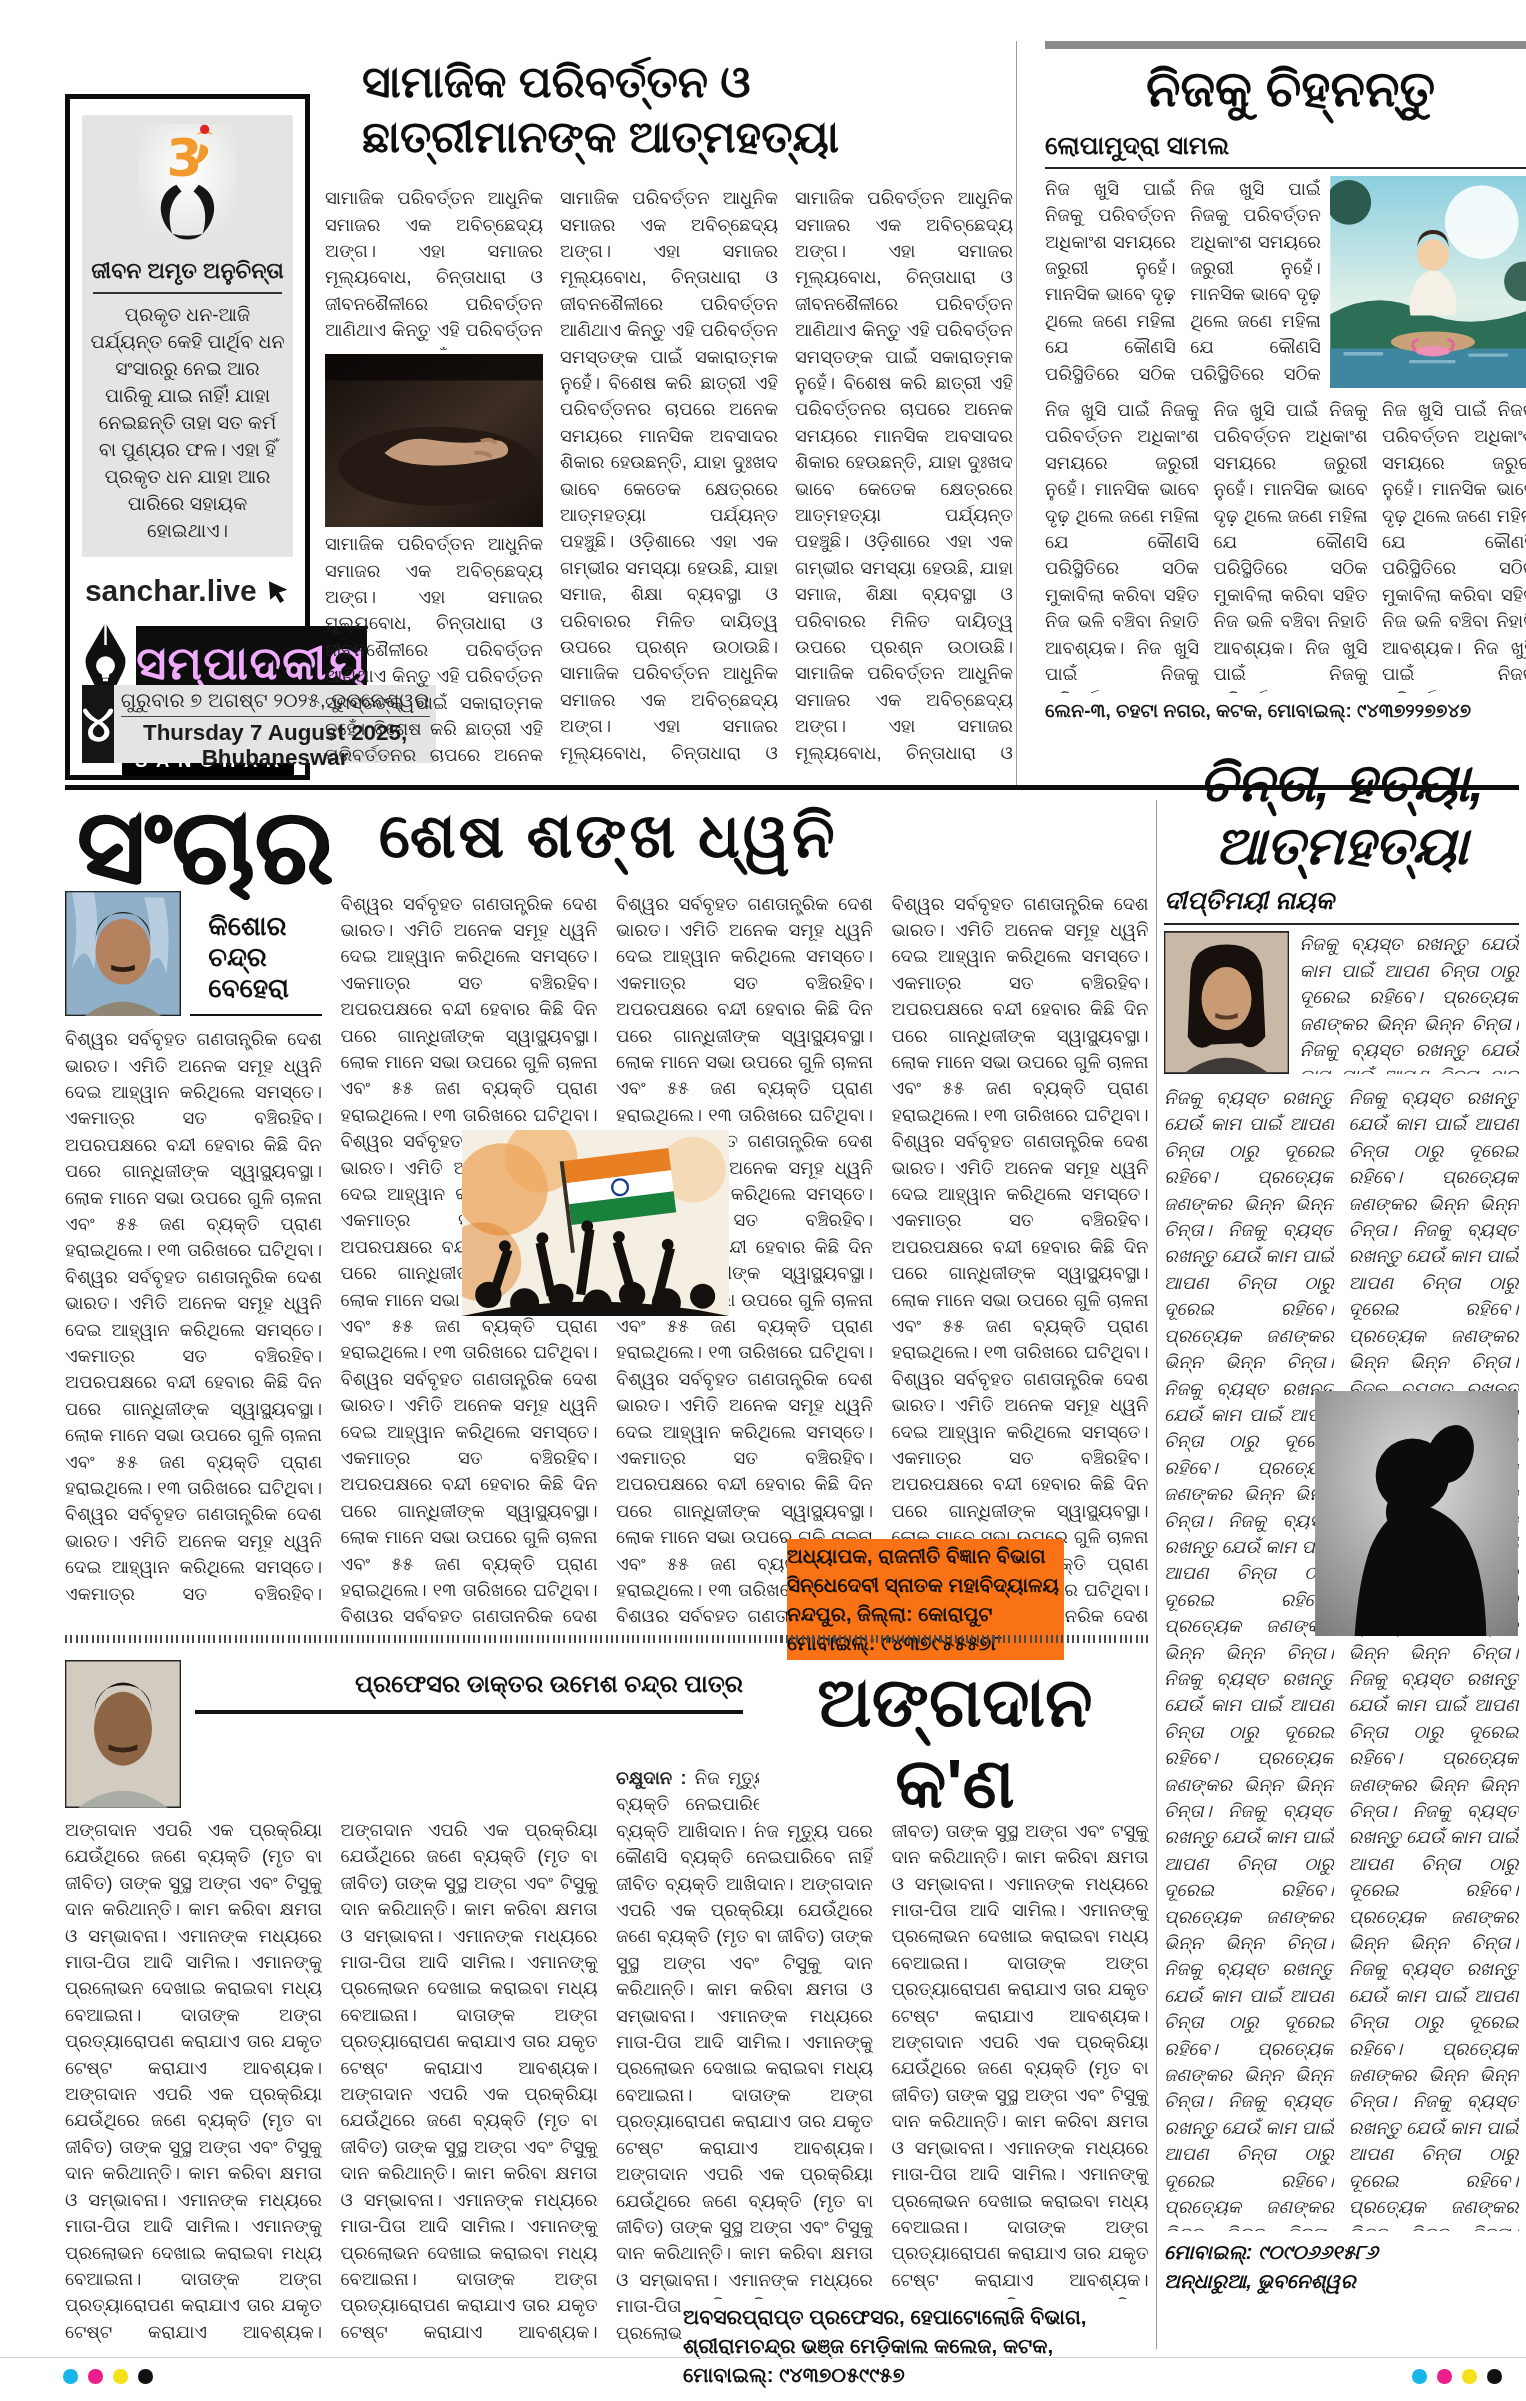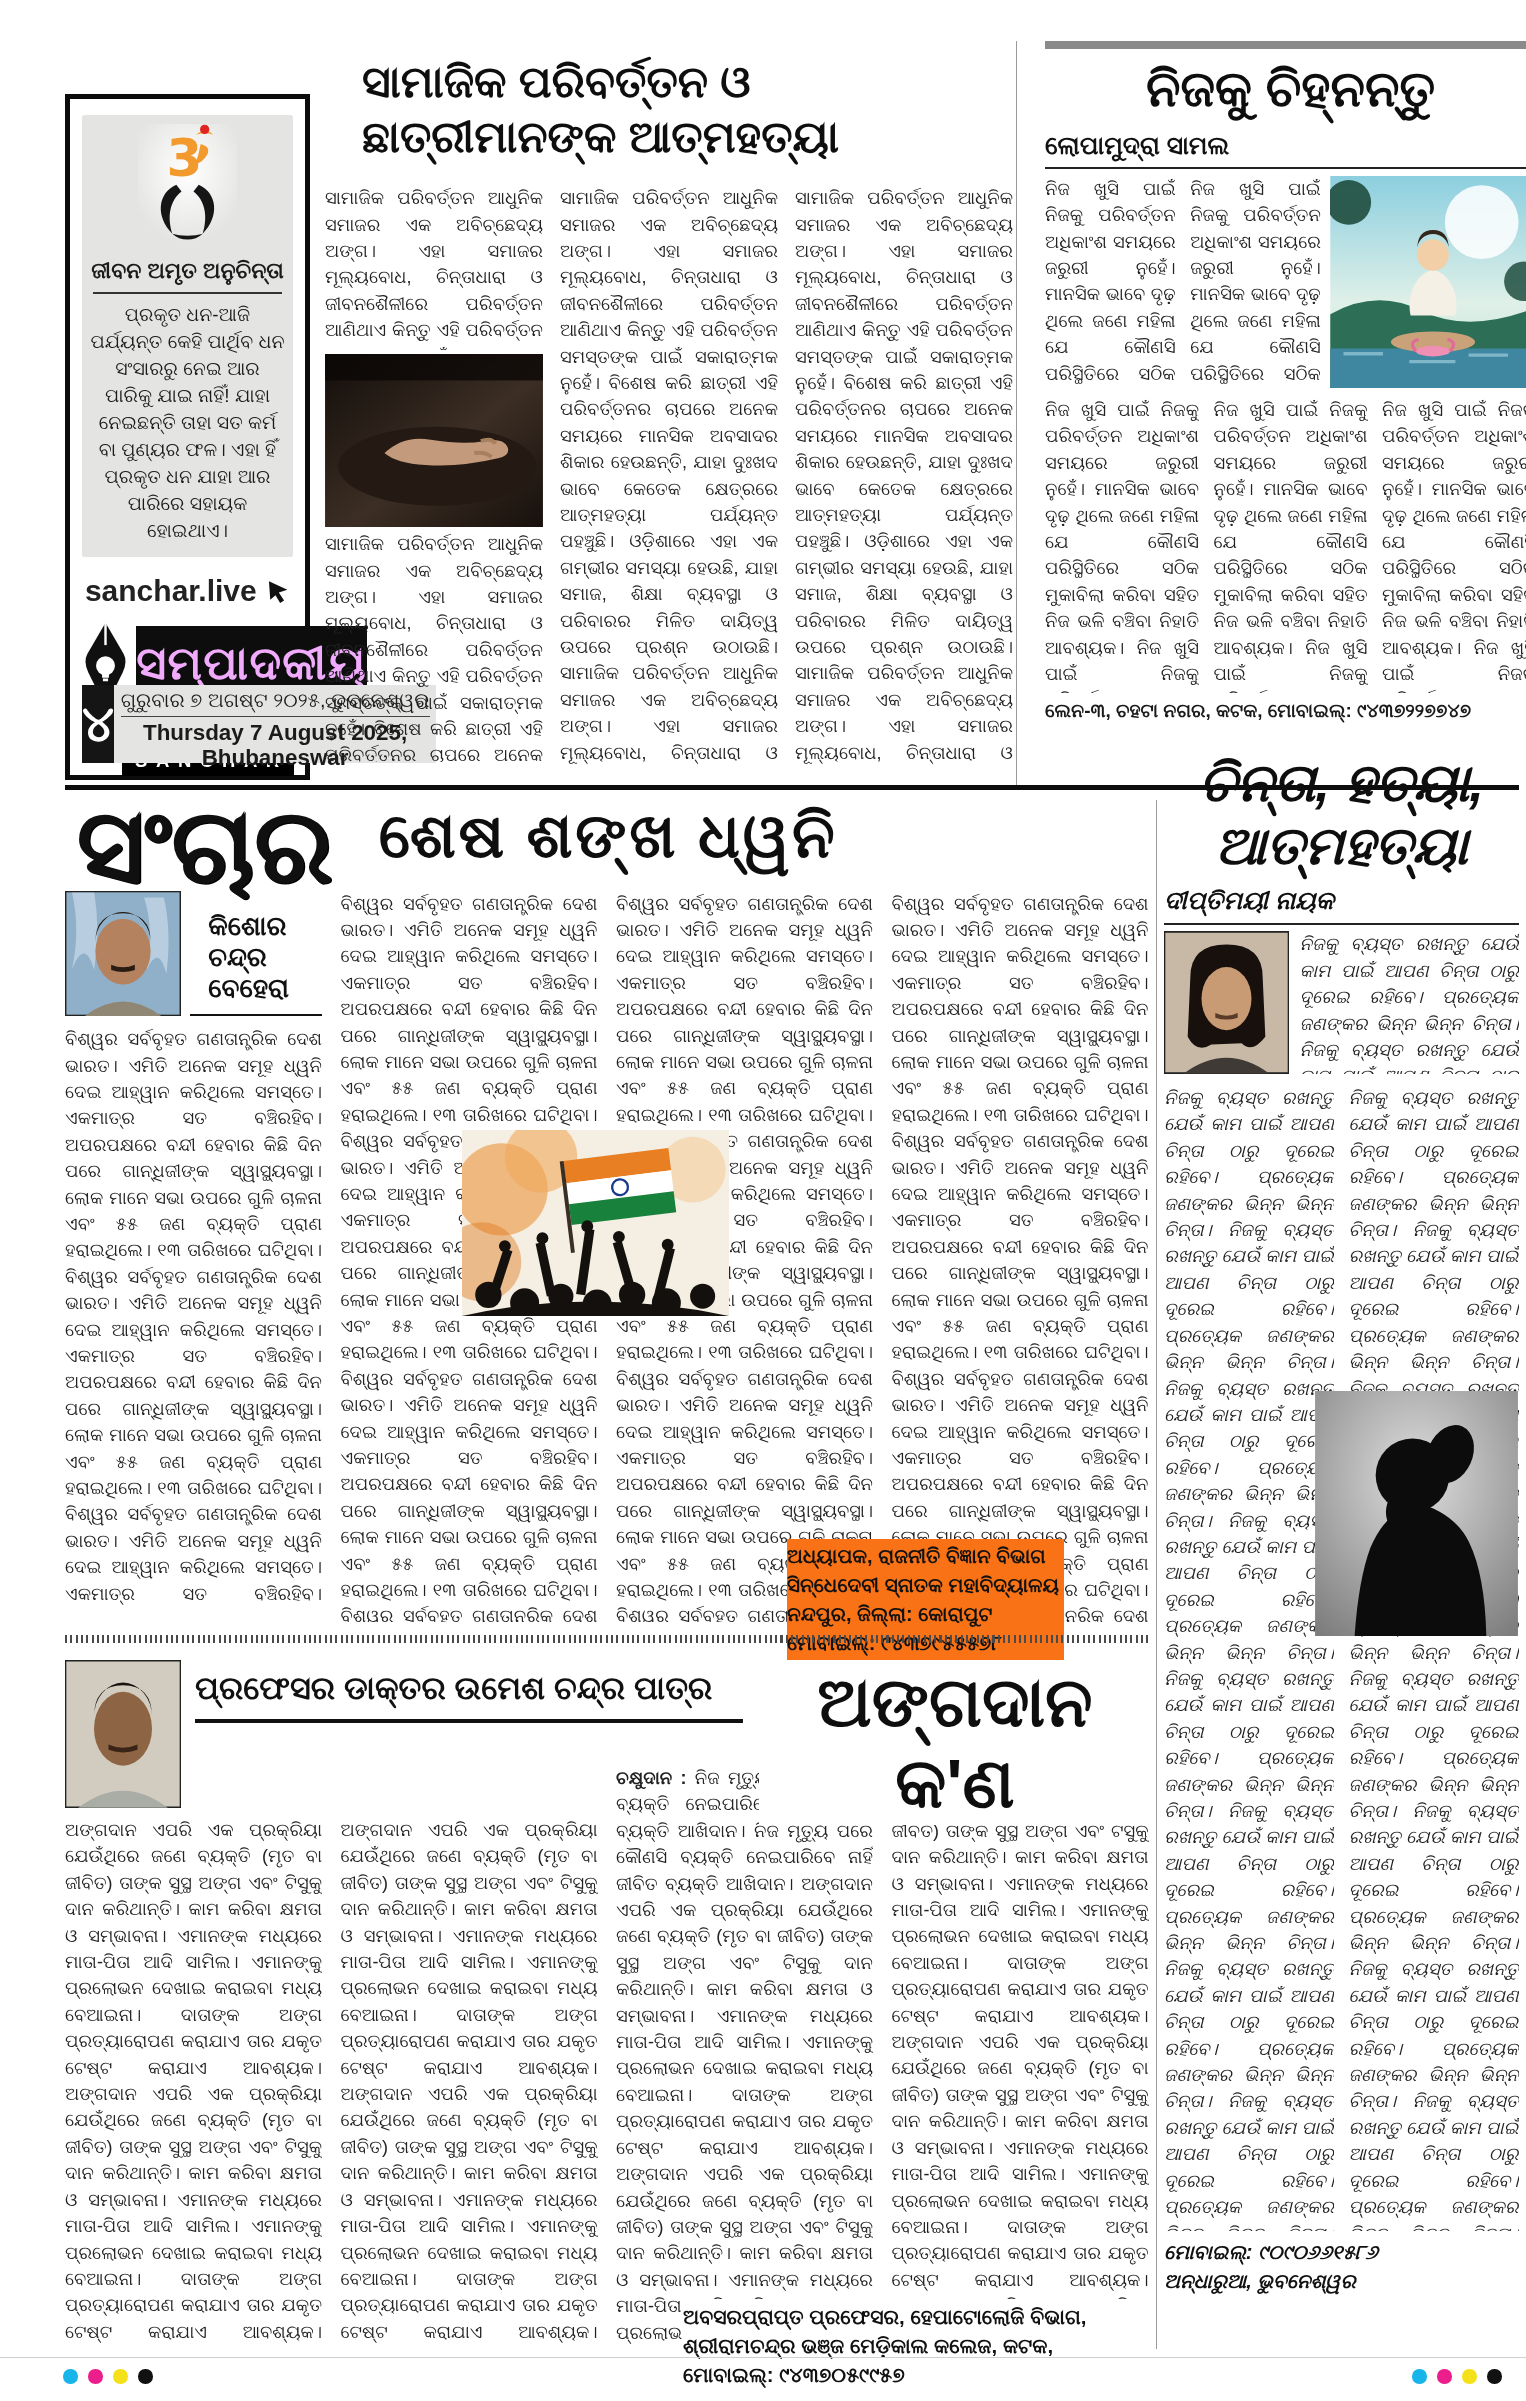--- a/index.html
+++ b/index.html
@@ -287,21 +287,21 @@
     <svg class="figimg" width="116" height="148" viewBox="0 0 176 224">
       <rect width="176" height="224" fill="#d2ccc0"></rect>
       <rect x="0" y="0" width="176" height="224" fill="none" stroke="#222" stroke-width="4"></rect>
       <ellipse cx="88" cy="104" rx="44" ry="56" fill="#8d6544"></ellipse>
       <path d="M44 86 a44 52 0 0 1 88 0 q0 -48 -44 -48 q-44 0 -44 48 z" fill="#171310"></path>
       <path d="M66 128 q22 10 44 0 l0 8 q-22 8 -44 0 z" fill="#3a2417"></path>
       <path d="M20 224 q68 -52 136 0 z" fill="#a9ada6"></path>
     </svg>
   </div>
   <div class="abs" style="left:195px;top:1670px;width:548px;">
-    <div class="byline" style="font-size:32px;">ପ୍ରଫେସର ଡାକ୍ତର ଉମେଶ ଚନ୍ଦ୍ର ପାତ୍ର</div>
+    <div class="byline" style="font-size:24px;text-align:right;">ପ୍ରଫେସର ଡାକ୍ତର ଉମେଶ ଚନ୍ଦ୍ର ପାତ୍ର</div>
     <div style="border-top:4px solid #111;margin-top:12px;"></div>
   </div>
   <div class="abs hl" style="left:759px;top:1663px;width:392px;font-size:69px;text-align:center;background:#fff;">ଅଙ୍ଗଦାନ କ'ଣ</div>
   <div class="abs" style="left:683px;top:2299px;width:465px;background:#fff;padding:2.6px 0;">
     <div class="sigline" style="font-size:20.5px;">ଅବସରପ୍ରାପ୍ତ ପ୍ରଫେସର, ହେପାଟୋଲୋଜି ବିଭାଗ, ଶ୍ରୀରାମଚନ୍ଦ୍ର ଭଞ୍ଜ ମେଡ଼ିକାଲ କଲେଜ, କଟକ, ମୋବାଇଲ୍: ୯୪୩୭୦୫୯୯୫୭</div>
   </div>
 
   <div class="abs vline" style="left:1156px;top:800px;width:1.3px;height:1549px;"></div>
 
   <div class="abs" style="left:1164px;top:752px;width:355px;font-style:italic;">

